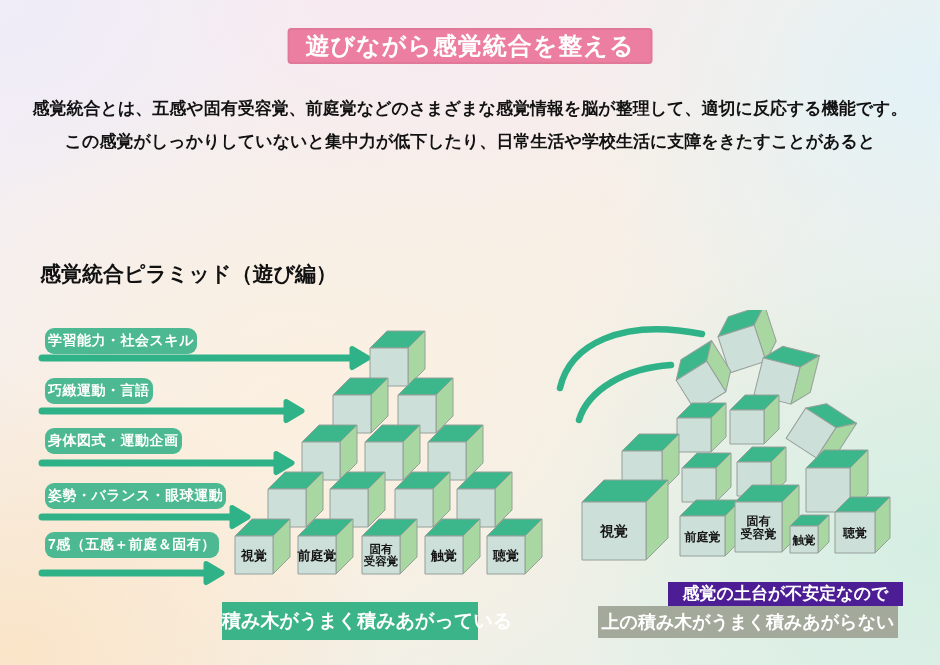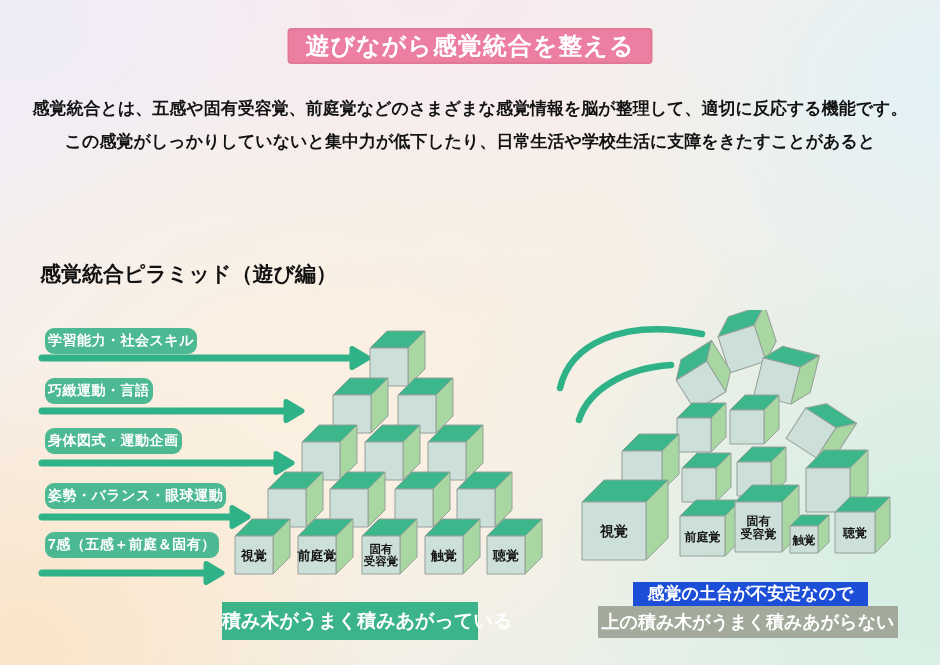--- a/index.html
+++ b/index.html
@@ -249,14 +249,14 @@
       <g stroke="#95a09a" stroke-width="1" stroke-linejoin="round">
         <path d="M835,512 L850,497 L890,497 L875,512 Z" fill="#3cb78b"></path>
         <path d="M875,512 L890,497 L890,538 L875,553 Z" fill="#a8d7a2"></path>
         <rect x="835" y="512" width="40" height="41" fill="#cddfd9"></rect>
         <text x="855" y="537.06" font-size="12" font-weight="bold" fill="#161616" stroke="none" text-anchor="middle">聴覚</text>
       </g>
     </g>
   </svg>
 
 <div class="abs caption-ok" style="background: rgb(60, 180, 137);">積み木がうまく積みあがっている</div>
-<div class="abs caption-bad-1" style="background: #1d4ed8;">感覚の土台が不安定なので</div>
+<div class="abs caption-bad-1" style="background: #4c1d95; margin-left: 35px;">感覚の土台が不安定なので</div>
 <div class="abs caption-bad-2" style="background: rgb(163, 169, 155);">上の積み木がうまく積みあがらない</div>
 
 </body></html>

